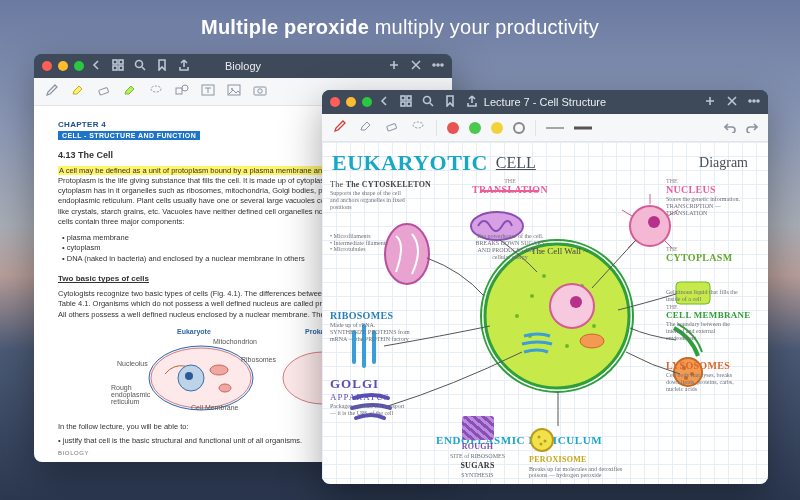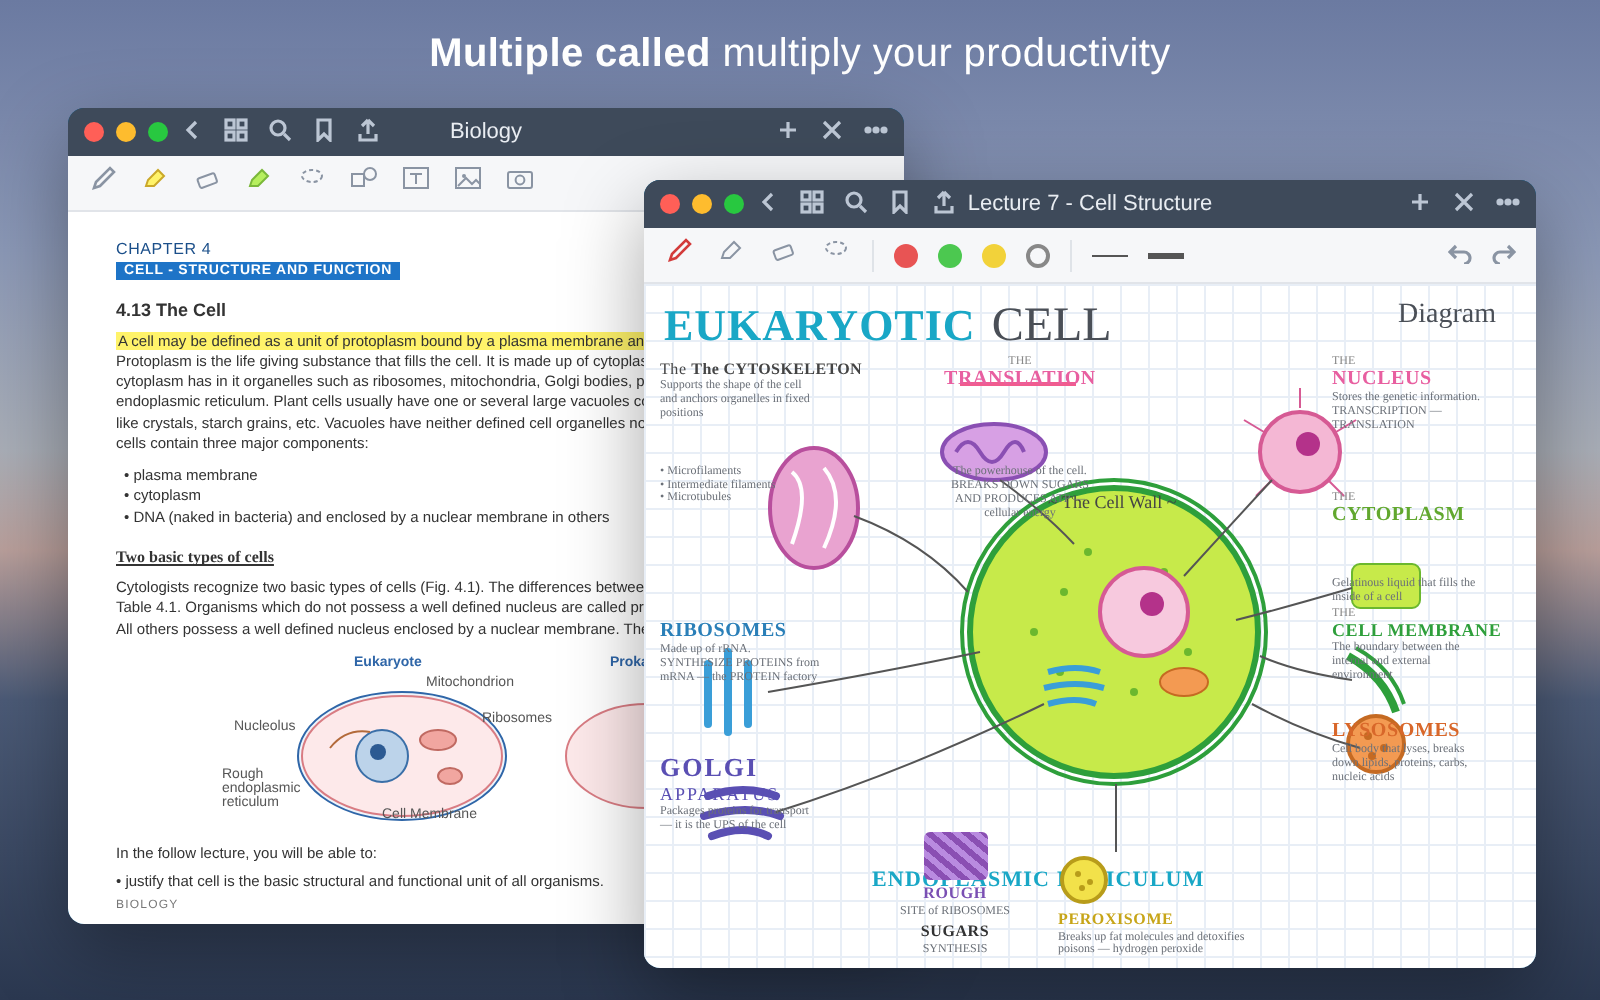--- a/index.html
+++ b/index.html
@@ -32,65 +32,65 @@
   .toolbar {
     height: 28px; background: #f6f7f9; border-bottom: 1px solid #e1e4e9; display: flex; align-items: center; padding: 0 10px; gap: 10px;
   }
   .tool svg { width: 16px; height: 16px; }
   .swatch { width: 12px; height: 12px; border-radius: 50%; }
   .spacer { flex: 1; }
   .divider { width: 1px; height: 16px; background: #dfe3e8; }
   .ring { width: 12px; height: 12px; border-radius: 50%; border: 2px solid #888; }
 
   .doc { flex: 1; overflow: hidden; padding: 14px 24px 8px; background: #fff; position: relative; font-size: 8px; color: #333; }
-  .doc .chapter { font-size: 8px; font-weight: 400; color: #1b4f8a; letter-spacing: .3px; }
+  .doc .chapter { font-size: 8px; font-weight: 700; color: #1b4f8a; letter-spacing: .3px; }
   .doc .bluebar { display: inline-block; background: #1e74c7; color: #fff; font-size: 7px; font-weight: 700; padding: 1px 4px; margin-top: 2px; letter-spacing: .4px; }
   .doc .secnum { margin-top: 10px; font-weight: 700; font-size: 9px; }
   .doc p { margin-top: 6px; font-size: 7.5px; line-height: 1.35; color: #333; }
   .hl { background: #fff36a; padding: 0 1px; }
   .doc ul { margin: 6px 0 0 4px; list-style: none; }
   .doc ul li { font-size: 7.5px; line-height: 1.4; }
   .doc ul li::before { content: "• "; }
-  .subhead { margin-top: 10px; font-weight: 700; font-size: 8px; text-decoration: underline; font-family: Liberation Serif, serif; }
+  .subhead { margin-top: 10px; font-weight: 700; font-size: 8px; text-decoration: underline; }
   .diagram-a { margin: 10px auto 0; width: 260px; height: 86px; position: relative; }
   .lbl { position: absolute; font-size: 7px; color: #555; }
   .after-d { margin-top: 8px; font-size: 7.5px; }
   .foot { position: absolute; bottom: 6px; left: 24px; font-size: 6px; letter-spacing: .6px; color: #777; }
 
   .notes {
     flex: 1; position: relative; overflow: hidden;
     background-color: #fff;
     background-image: linear-gradient(#e8eef6 1px, transparent 1px), linear-gradient(90deg, #e8eef6 1px, transparent 1px);
     background-size: 14px 14px;
     padding: 8px 10px;
     font-family: inherit;
   }
   .hand { font-family: "Comic Sans MS", "Segoe Script", cursive; }
-  .title-row { display: flex; align-items: flex-start; gap: 8px; margin-bottom: 16px; }
+  .title-row { display: flex; align-items: center; gap: 8px; margin-bottom: 16px; }
   .title-big { font-size: 22px; font-weight: 700; color: #19a7c6; letter-spacing: .5px; }
-  .title-thin { font-size: 24px; color: #4a4f57; font-weight: 300; }
+  .title-thin { font-size: 16px; color: #4a4f57; font-weight: 300; text-decoration: underline; }
   .title-script { font-size: 14px; color: #4a4f57; margin-left: auto; margin-right: 10px; font-family: "Brush Script MT", cursive; }
   .notes .underline { height: 2px; background: #f15c8e; width: 58px; margin-top: -2px; margin-left: 148px; }
   .label { position: absolute; }
   .lab-title { font-weight: 700; font-size: 10px; letter-spacing: .3px; }
   .lab-sub { font-size: 6px; color: #6b7078; line-height: 1.15; margin-top: 1px; max-width: 80px; }
   .arrow { stroke: #555; stroke-width: 1; fill: none; }
   .row2 { position: absolute; bottom: 6px; left: 10px; right: 10px; display: flex; align-items: flex-end; gap: 14px; }
   .sq { width: 32px; height: 24px; border-radius: 3px; }
   .blk { display:flex; flex-direction:column; align-items:center; gap:2px;}
   .blk .t { font-size: 8px; font-weight:700; color:#3b4048; letter-spacing:.3px;}
   .blk .s { font-size: 6px; color:#6b7078;}
 </style>
 </head>
 <body>
 
 <div class="bg"></div>
 
 <div class="tagline">
-  <span class="strong">Multiple called</span><span> multiply your productivity</span>
+  <span class="strong">Multiple peroxide</span><span> multiply your productivity</span>
 </div>
 
 <div class="window win-a">
   <div class="titlebar">
     <div class="traffic">
       <div class="dot red"></div>
       <div class="dot yellow"></div>
       <div class="dot green"></div>
     </div>
     <div class="title-icons">

